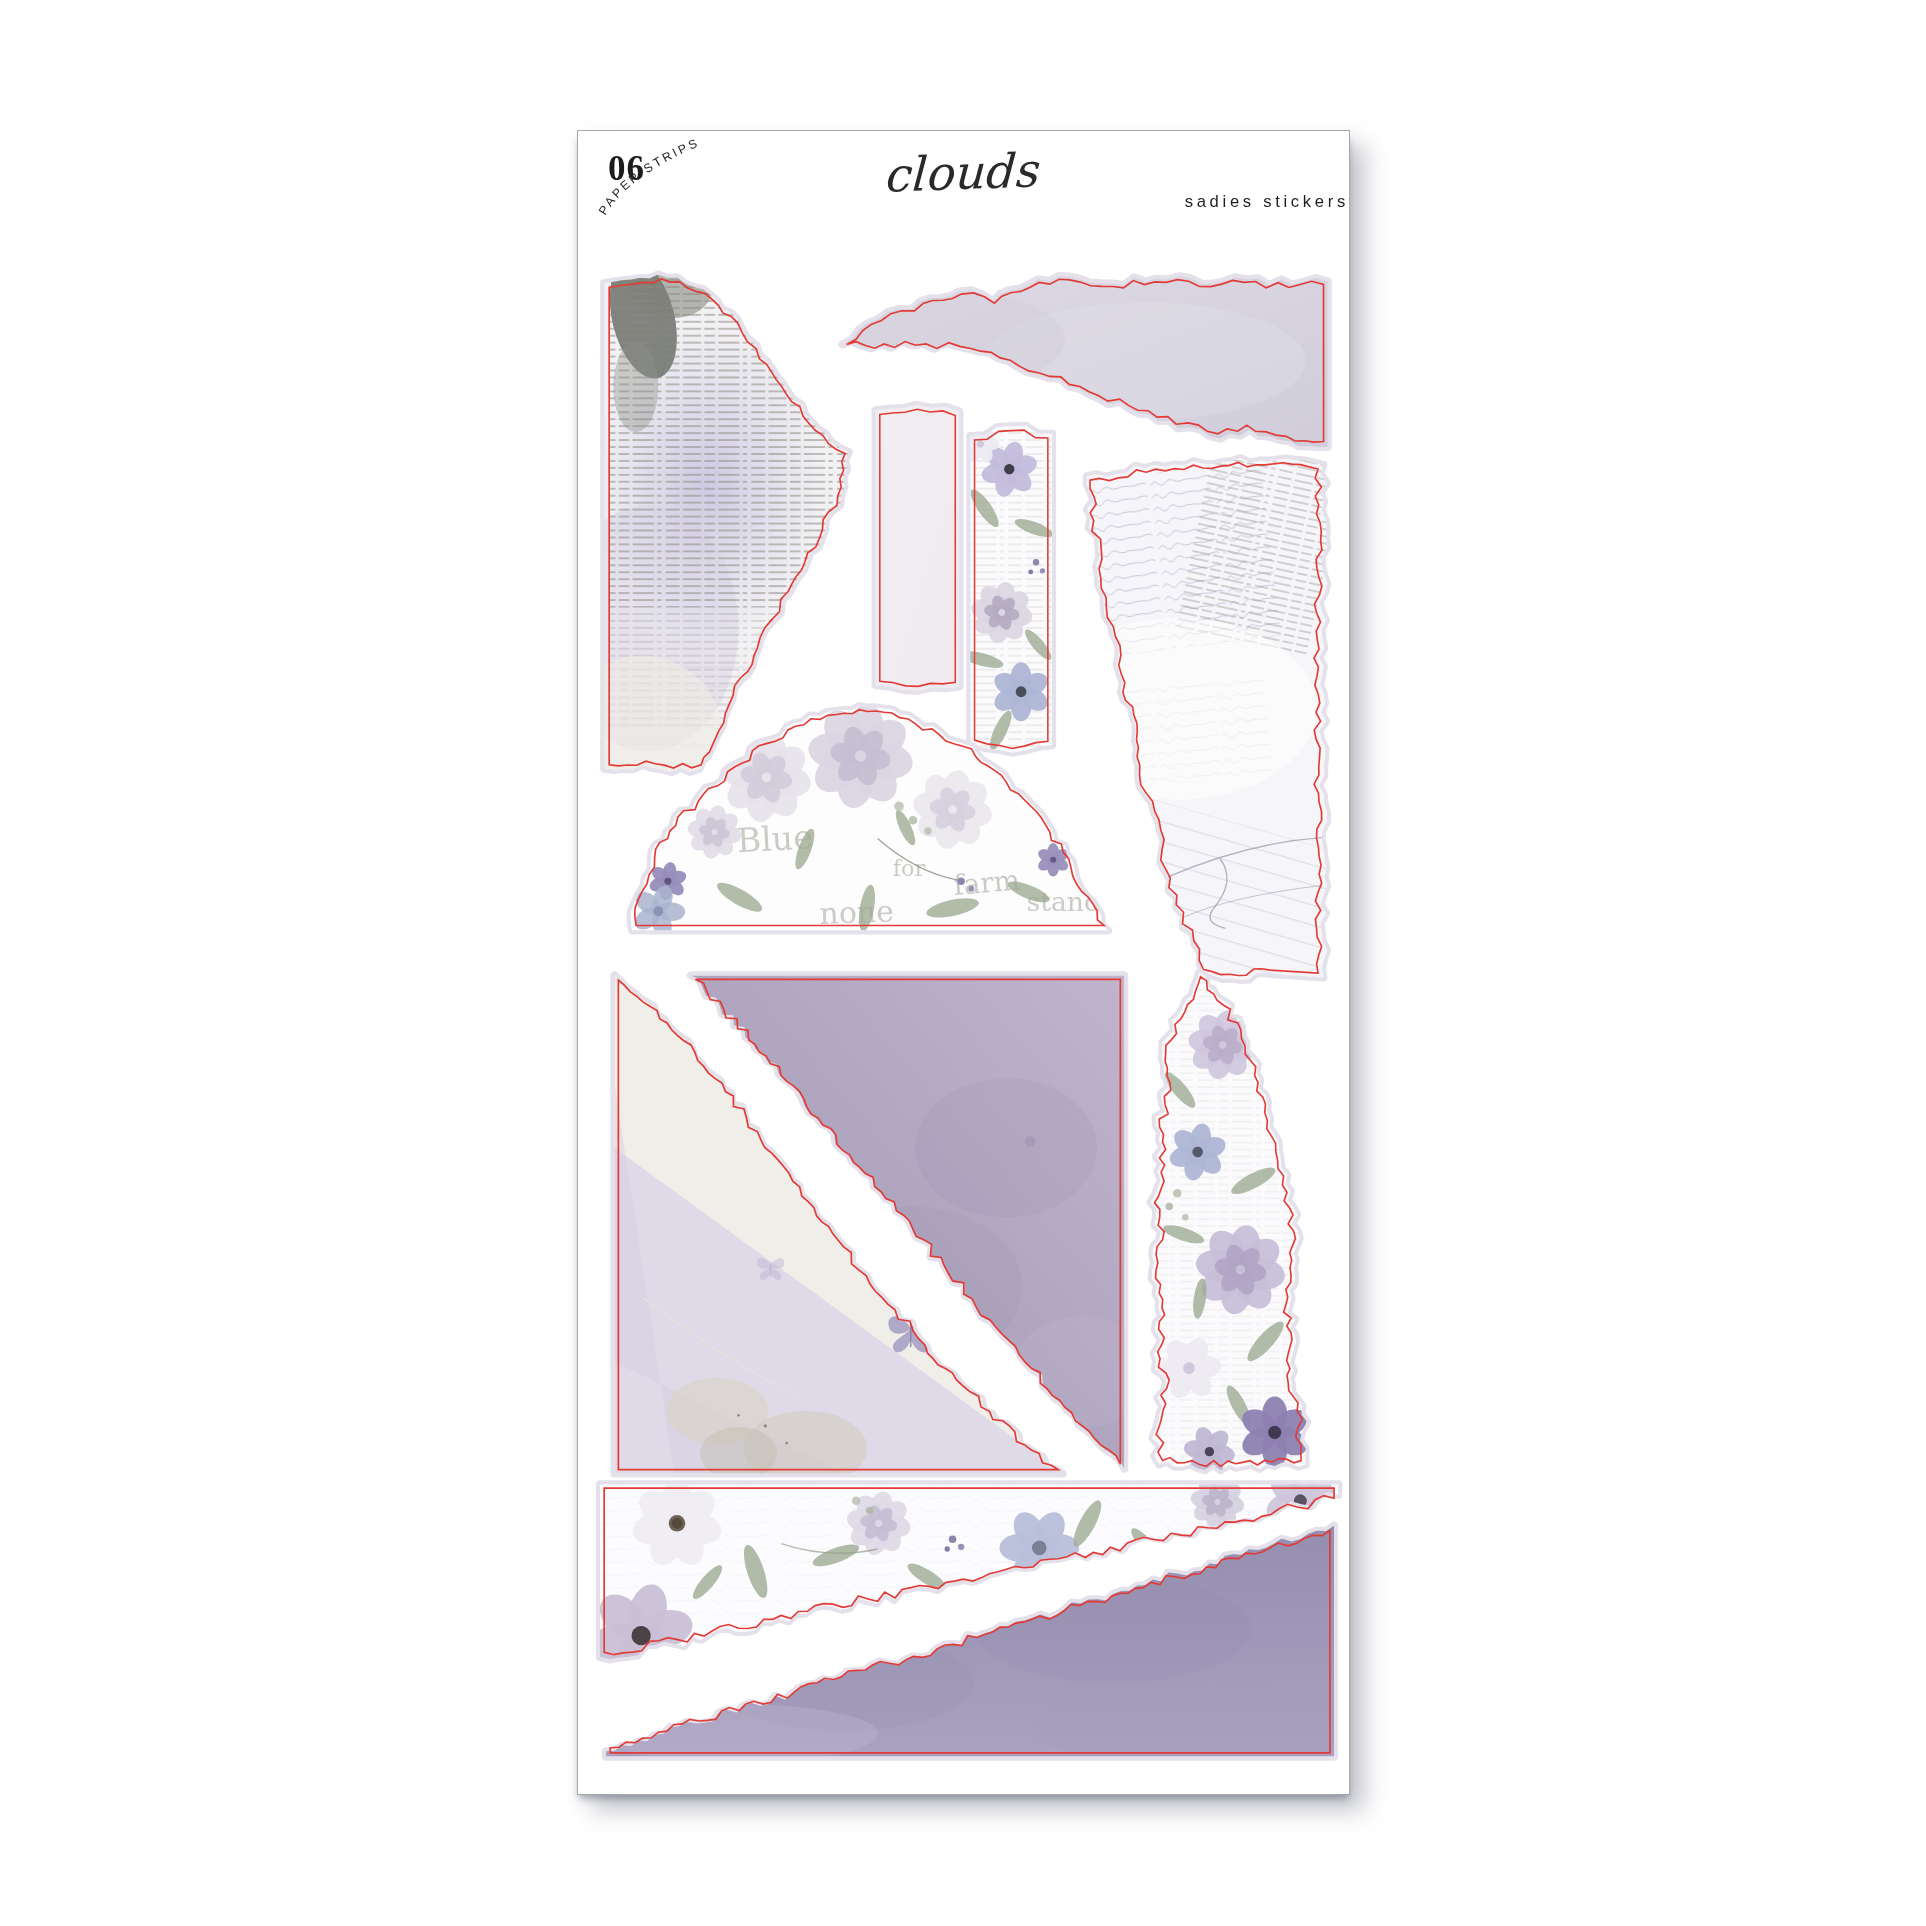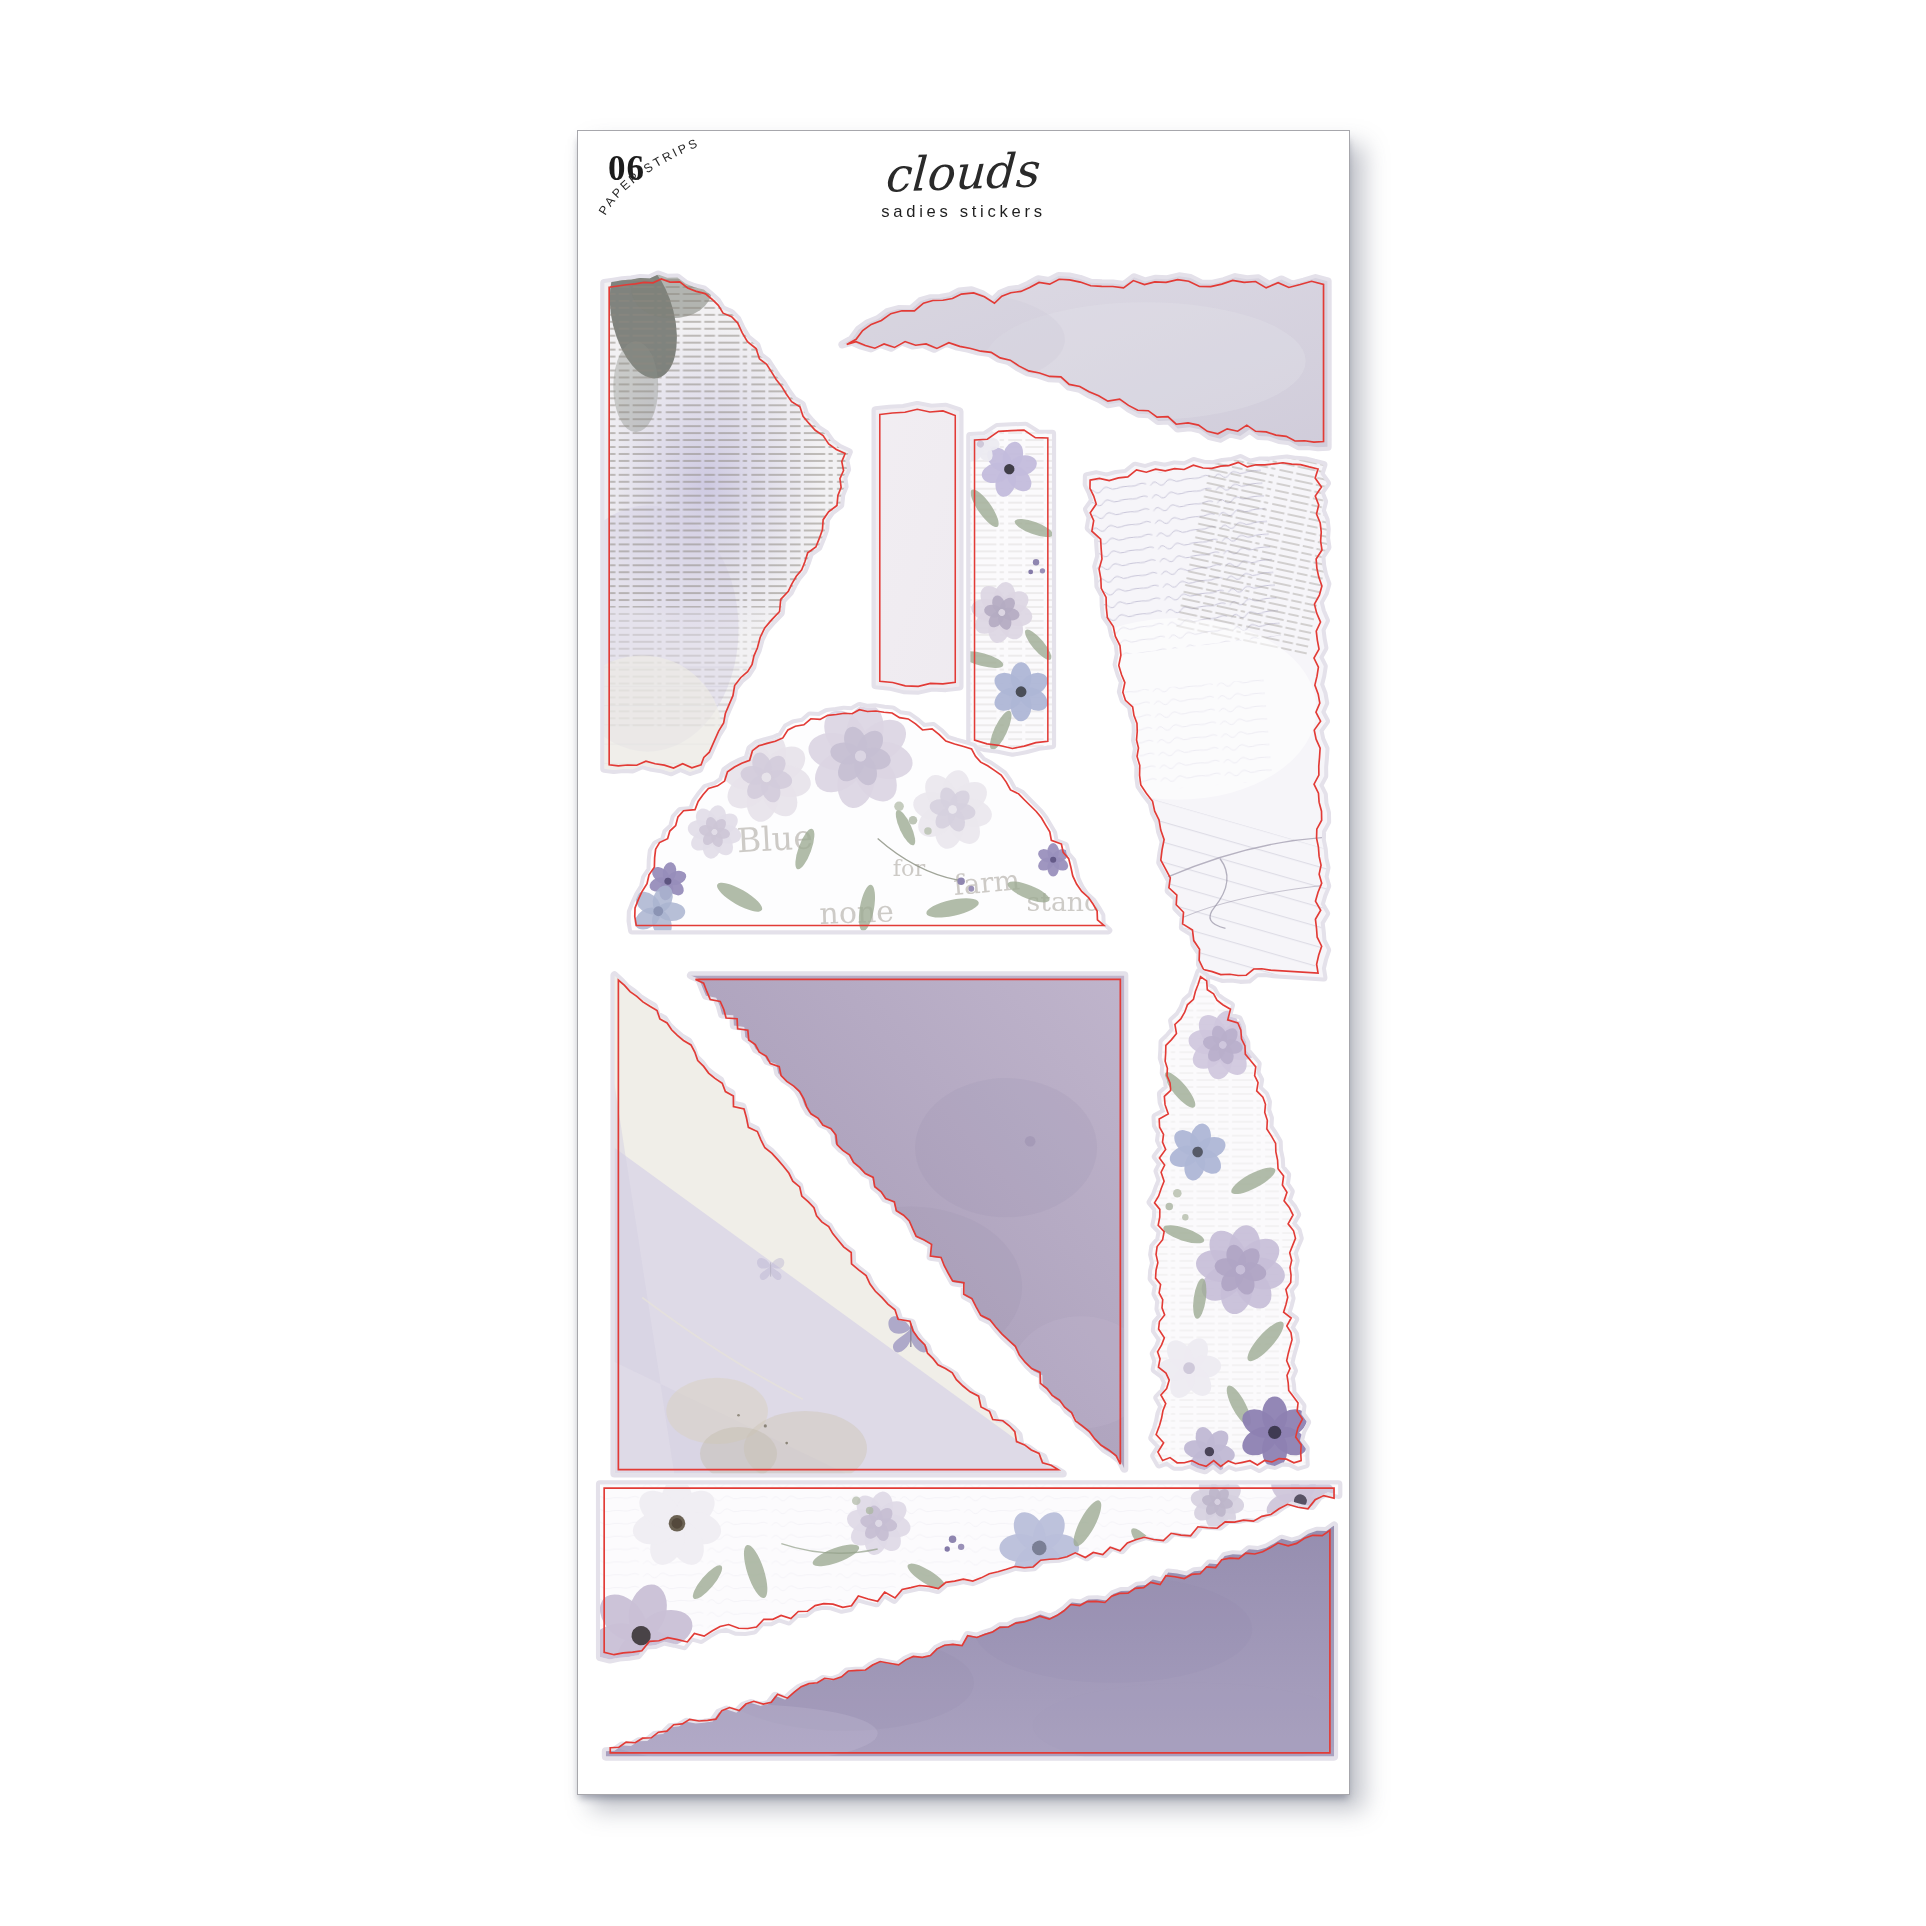--- a/index.html
+++ b/index.html
@@ -8,21 +8,21 @@
   .sheet{position:absolute;left:577px;top:130px;width:773px;height:1665px;background:#ffffff;
          border:1.6px solid #a7a7ac;box-sizing:border-box;
          box-shadow:0 6.4px 7.5px -2.1px rgba(95,100,120,.55), 14px 15px 22.5px rgba(120,125,140,.45);}
   .num{position:absolute;left:30px;top:20.3px;font-family:Liberation Serif, serif;font-weight:700;
        font-size:35px;letter-spacing:1.1px;color:#1c1c1c;line-height:1;}
   .arc{position:absolute;left:21.4px;top:9.6px;width:128px;height:91px;overflow:visible;}
   .arc text{font-family:"Liberation Sans",sans-serif;font-size:23px;letter-spacing:5px;fill:#262626;}
   .title{position:absolute;left:0;right:0;top:18px;text-align:center;
          font-family:"DejaVu Serif",serif;font-style:italic;font-size:47px;color:#2a2a2a;
          transform:rotate(-2deg) skewX(-6deg);line-height:1;}
-  .subtitle{position:absolute;left:0;right:0;top:73px;text-align:center;font-size:16.6px;
+  .subtitle{position:absolute;left:0;right:0;top:63px;text-align:right;font-size:16.6px;
             letter-spacing:3.7px;color:#1f1f1f;line-height:1;}
   .stickers{position:absolute;left:0;top:0;width:770px;height:1662px;}
 </style>
 </head>
 <body>
 
 <div class="canvas">
   <div class="sheet">
     <div class="num">06</div>
     <svg class="arc" viewBox="0 0 240 170" xmlns="http://www.w3.org/2000/svg">

